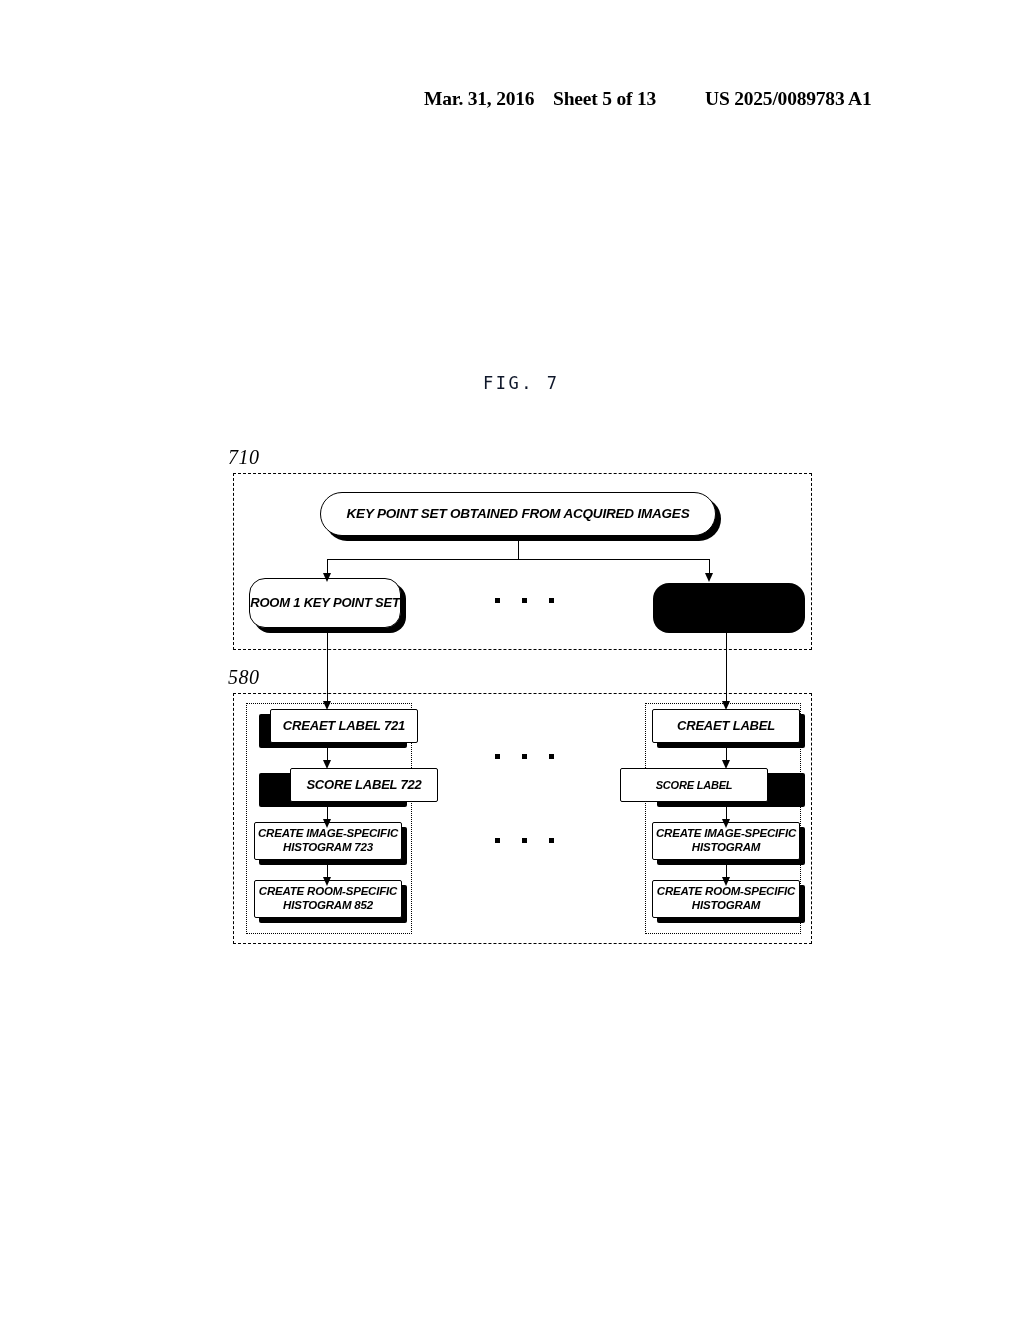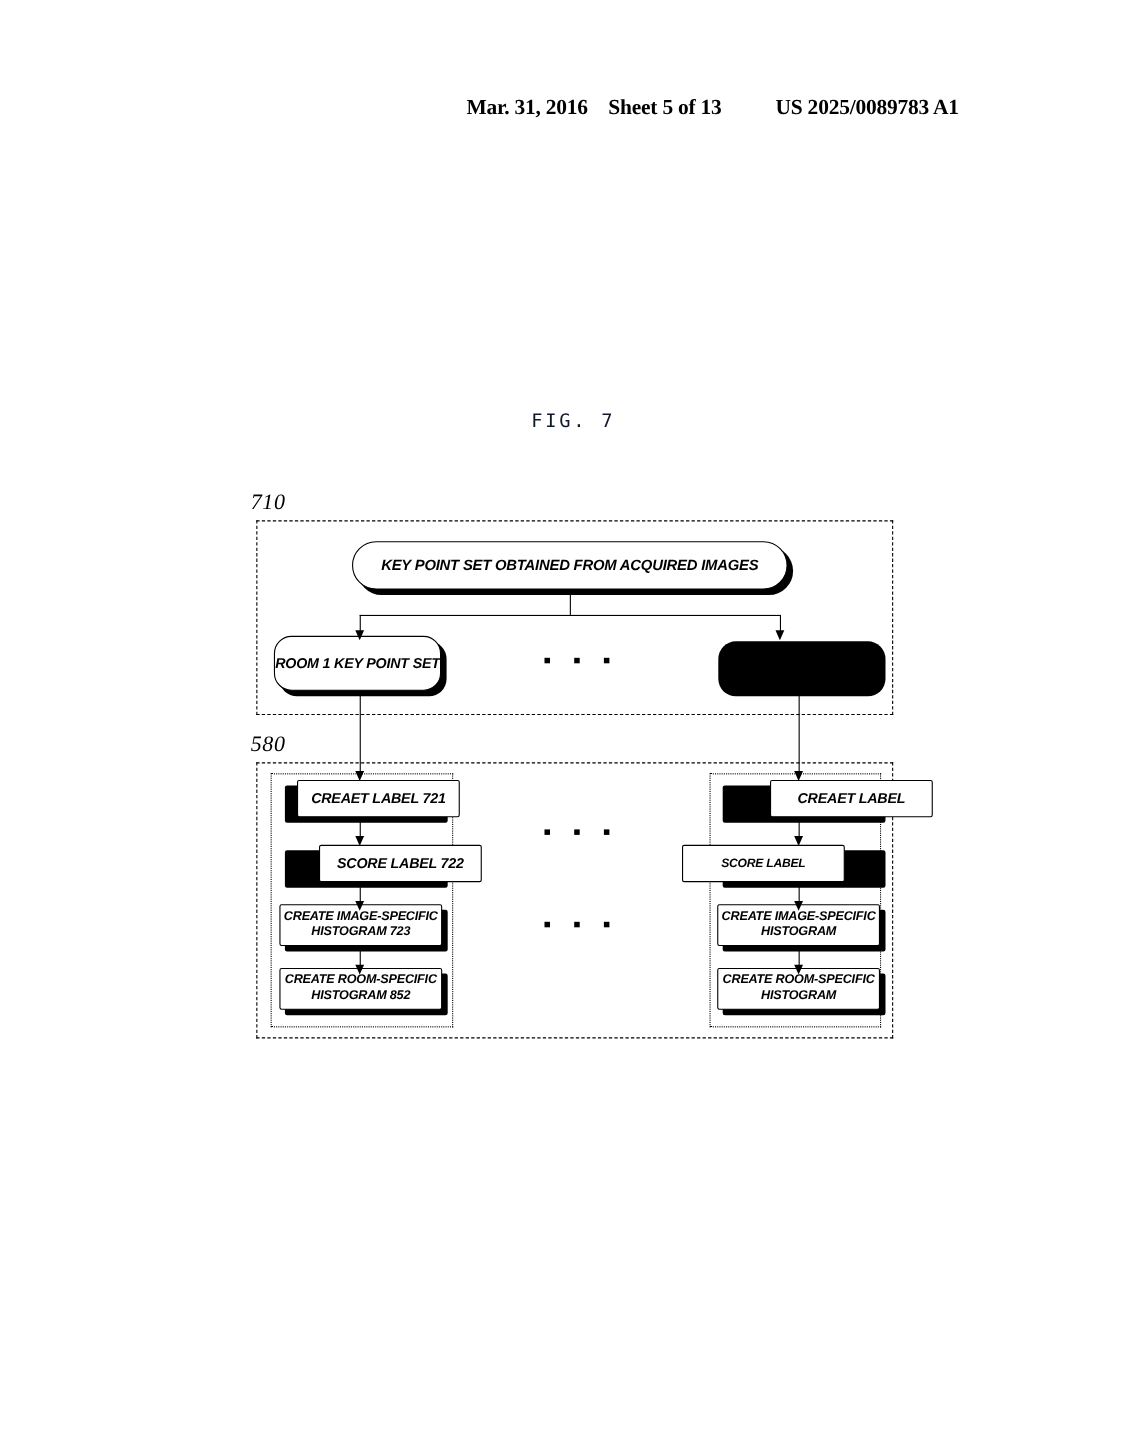--- a/index.html
+++ b/index.html
@@ -225,21 +225,21 @@
 
   <div class="node-shadow rect" style="left:259px; top:885px; width:148px; height:38px;"></div>
   <div class="node rect" style="left:254px; top:880px; width:148px; height:38px; font-size:11.5px; flex-direction:column;">
     <span>CREATE ROOM-SPECIFIC</span>
     <span>HISTOGRAM 852</span>
   </div>
 
   <div class="group-dotted" style="left:645px; top:703px; width:156px; height:231px;"></div>
 
   <div class="node-shadow rect" style="left:657px; top:714px; width:148px; height:34px;"></div>
-  <div class="node rect" style="left:652px; top:709px; width:148px; height:34px; font-size:13px;margin-left:48px;">
+  <div class="node rect" style="left:652px; top:709px; width:148px; height:34px; font-size:13px;">
     <span>CREAET LABEL</span>
   </div>
 
   <div class="conn-v" style="left:726px; top:743px; height:20px;"></div>
   <div class="arrowhead" style="left:721.5px; top:760px;"></div>
 
   <div class="node-shadow rect" style="left:657px; top:773px; width:148px; height:34px;"></div>
   <div class="node rect" style="left:620px; top:768px; width:148px; height:34px; font-size:11px;">
     <span>SCORE LABEL</span>
   </div>

